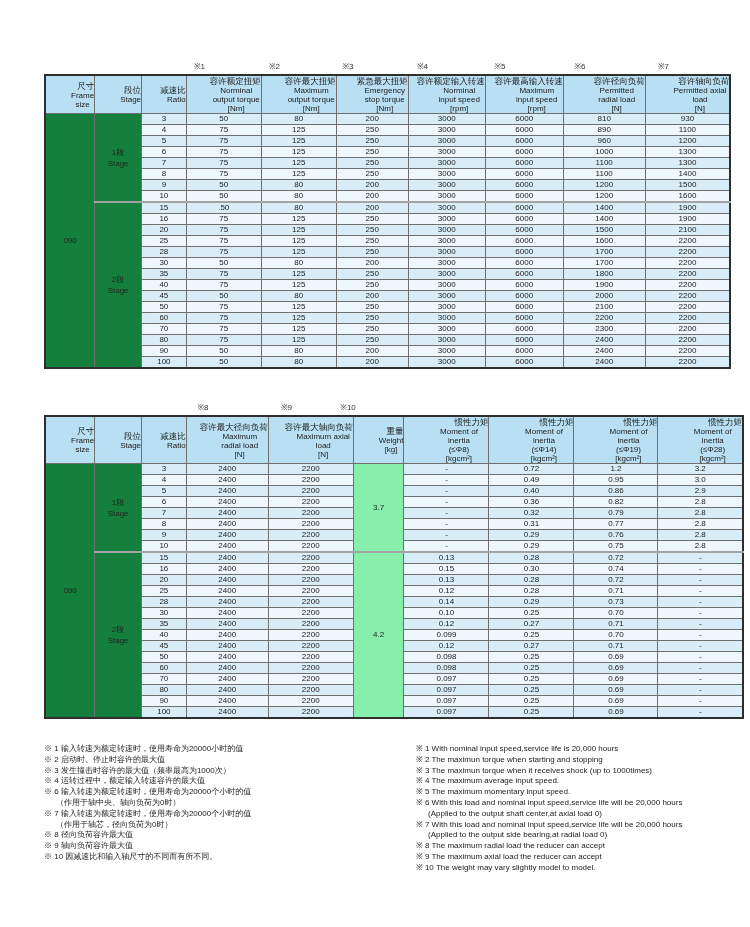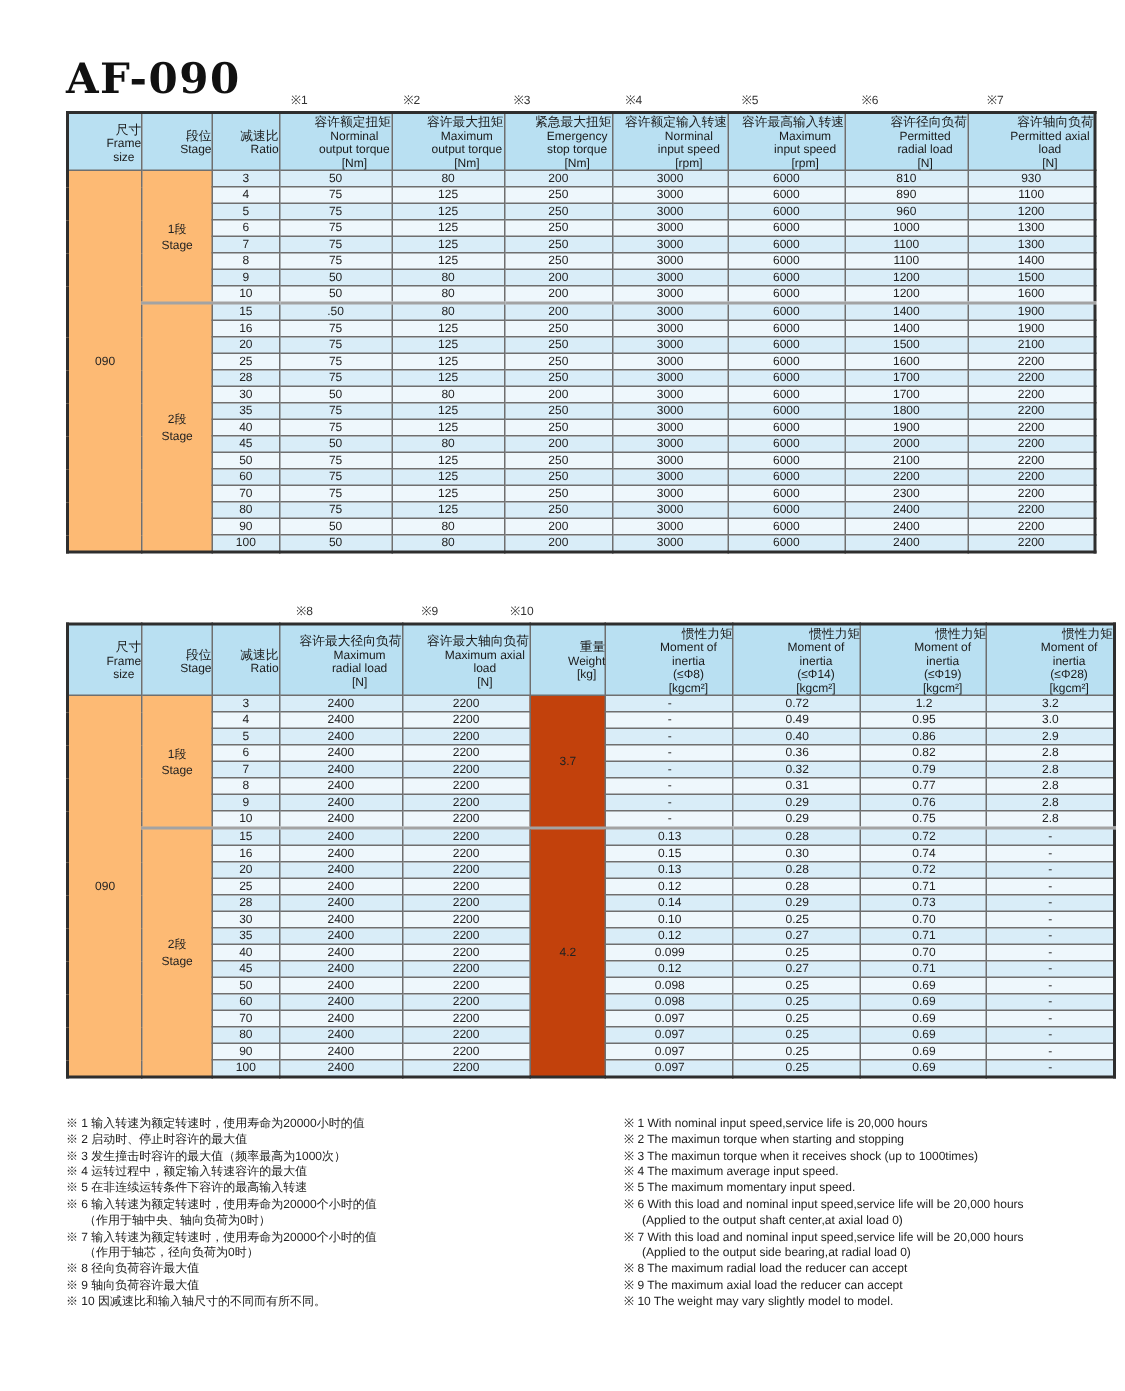--- a/index.html
+++ b/index.html
@@ -17,42 +17,41 @@
   .marker-row span{display:block;text-align:center;font-size:8px;color:#333;line-height:14px;}
 
   table.tbl{border-collapse:collapse;table-layout:fixed;border:2px solid #2e2e2e;}
   table.tbl td{border:1px solid #6f6f6f;text-align:center;vertical-align:middle;
                font-size:8px;line-height:10px;height:10px;padding:0;color:#222;}
 
   td.hcell{background:#b9e0f2;height:54px;border:1px solid #4a4a4a;border-bottom:2px solid #2e2e2e;padding:1px 0;}
   .h-zh{font-size:8.5px;line-height:10px;color:#1a1a1a;text-align:right;}
   .h-en{font-size:8px;line-height:9px;color:#1a1a1a;margin-left:25px;}
 
-  td.span-cell{background:#fdba74;font-size:9px;}
+  td.span-cell{background:#15803d;font-size:9px;}
   td.stage-cell div{line-height:11px;}
   td.frame-cell{font-size:9px;}
 
   td.base{background:#d9edf8;}
   td.alt{background:#eef7fc;}
-  td.weight-cell{background:#c2410c;font-size:9px;}
+  td.weight-cell{background:#86efac;font-size:9px;}
 
   tr.group-start td{border-top:2px solid #a3a3a3;}
 
   .footnotes{position:absolute;top:744px;font-size:8px;line-height:10.8px;color:#222;}
   #fn-zh{left:44px;width:332px;}
   #fn-en{left:380px;width:340px;margin-left:36px;}
   .fn-line{white-space:nowrap;}
   .fn-line.cont{padding-left:12px;}
 </style>
 </head>
 <body>
 
 <div class="page">
 
-  <div class="title">AF-090</div>
 
   <div class="tbl-block" id="block1">
     <div class="marker-row" id="t1-markers">
         <span style="width: 38px;"></span>
         <span style="width: 42px;"></span>
         <span style="width: 38px;"></span>
         <span style="width: 75px;">※1</span>
         <span style="width: 75px;">※2</span>
         <span style="width: 72px;">※3</span>
         <span style="width: 77px;">※4</span>
@@ -666,21 +665,20 @@
           </tr>
         </tbody>
       </table>
   </div>
 
   <div class="footnotes" id="fn-zh">
       <div class="fn-line">※ 1 输入转速为额定转速时，使用寿命为20000小时的值</div>
       <div class="fn-line">※ 2 启动时、停止时容许的最大值</div>
       <div class="fn-line">※ 3 发生撞击时容许的最大值（频率最高为1000次）</div>
       <div class="fn-line">※ 4 运转过程中，额定输入转速容许的最大值</div>
-      <div class="fn-line">※ 5 在非连续运转条件下容许的最高输入转速</div>
       <div class="fn-line">※ 6 输入转速为额定转速时，使用寿命为20000个小时的值</div>
       <div class="fn-line cont">（作用于轴中央、轴向负荷为0时）</div>
       <div class="fn-line">※ 7 输入转速为额定转速时，使用寿命为20000个小时的值</div>
       <div class="fn-line cont">（作用于轴芯，径向负荷为0时）</div>
       <div class="fn-line">※ 8 径向负荷容许最大值</div>
       <div class="fn-line">※ 9 轴向负荷容许最大值</div>
       <div class="fn-line">※ 10 因减速比和输入轴尺寸的不同而有所不同。</div>
     </div>
   <div class="footnotes" id="fn-en">
       <div class="fn-line">※ 1 With nominal input speed,service life is 20,000 hours</div>

